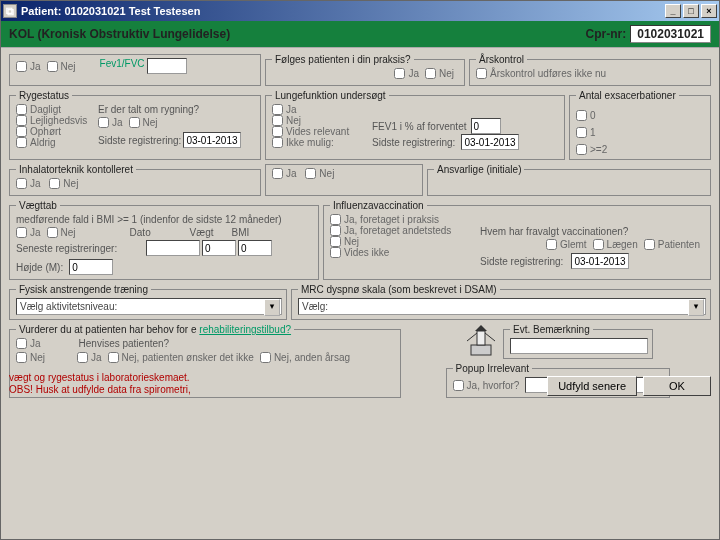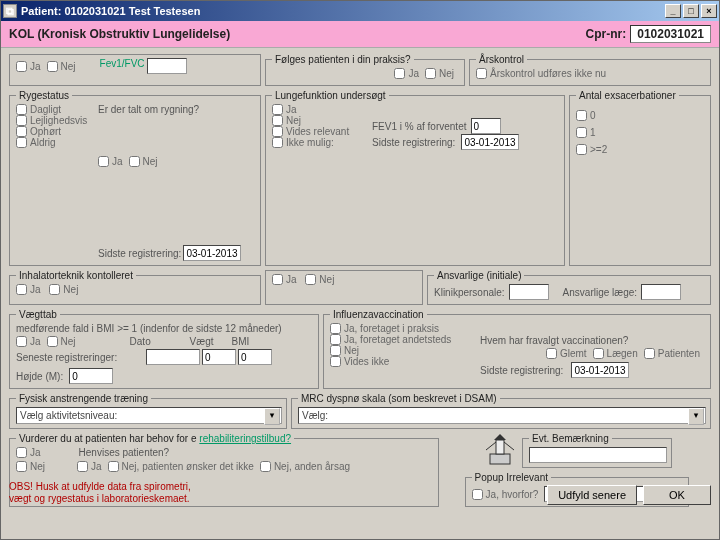--- a/index.html
+++ b/index.html
@@ -36,21 +36,21 @@
     border-right-color: #404040;
     border-bottom-color: #404040;
     margin-left: 2px;
     text-align: center;
     font-weight: bold;
     color: #000;
     font-size: 9px;
     line-height: 12px;
   }
   .orange-bar {
-    background: #f9a8d4;
+    background: #15803d;
     padding: 4px 8px;
     display: flex;
     align-items: center;
     font-weight: bold;
     font-size: 12px;
     color: #222;
     border-bottom: 1px solid #aaa;
   }
   .orange-bar .spacer { flex: 1; }
   .cpr-box {
@@ -212,21 +212,21 @@
             </label>
           <label class="cb">
               <input type="checkbox" style="">
               <span>Ophørt</span>
             </label>
           <label class="cb">
               <input type="checkbox" style="">
               <span>Aldrig</span>
             </label>
         </div>
-        <div class="col" style="flex:1;gap:39px;">
+        <div class="col" style="flex:1;">
           <span class="lbl">Er der talt om rygning?</span>
           <div class="row" style="margin-top:2px;">
             <label class="cb">
                 <input type="checkbox" style="">
                 <span>Ja</span>
               </label>
             <label class="cb">
                 <input type="checkbox" style="">
                 <span>Nej</span>
               </label>
@@ -315,26 +315,20 @@
           <input type="checkbox" style="">
           <span>Ja</span>
         </label>
       <label class="cb">
           <input type="checkbox" style="">
           <span>Nej</span>
         </label>
     </fieldset>
     <fieldset style="flex:1;">
       <legend>Ansvarlige (initiale)</legend>
-      <div class="row" style="align-items:center;">
-        <span class="lbl">Klinikpersonale:</span>
-        <input class="txt" style="width: 40px; margin: 0px 14px 0px 2px;">
-        <span class="lbl">Ansvarlige læge:</span>
-        <input class="txt" style="width: 40px; margin-left: 2px;">
-      </div>
     </fieldset>
   </div>
 
   <div class="cols">
     <fieldset style="width:310px;">
       <legend>Vægttab</legend>
       <div class="lbl">medførende fald i BMI &gt;= 1 (indenfor de sidste 12 måneder)</div>
       <div class="row" style="margin-top:2px;align-items:center;">
         <label class="cb">
             <input type="checkbox" style="">
@@ -417,21 +411,21 @@
     </fieldset>
     <fieldset style="width:420px;">
       <legend>MRC dyspnø skala (som beskrevet i DSAM)</legend>
       <div class="select">
           <span>Vælg:</span>
         </div>
     </fieldset>
   </div>
 
   <div class="cols">
-    <fieldset style="width:430px;">
+    <fieldset style="width:392px;">
       <legend><span>Vurderer du at patienten har behov for e </span><span class="green-link underline">rehabiliteringstilbud?</span></legend>
       <div class="row">
         <label class="cb">
             <input type="checkbox" style="">
             <span>Ja</span>
           </label>
         <span style="width:30px;"></span>
         <span class="lbl">Henvises patienten?</span>
       </div>
       <div class="row" style="margin-top:3px;">
@@ -479,21 +473,21 @@
               <span>Ja, hvorfor?</span>
             </label>
           <input class="txt" style="flex: 1 1 0%;">
         </div>
       </fieldset>
     </div>
   </div>
 
   <div class="footer-row">
     <div class="obs">
+      <div>vægt og rygestatus i laboratorieskemaet.</div>
       <div>OBS! Husk at udfylde data fra spirometri,</div>
-      <div>vægt og rygestatus i laboratorieskemaet.</div>
     </div>
     <div style="flex:1;"></div>
     <button class="btn">Udfyld senere</button>
     <button class="btn" style="margin-left:6px;width:68px;">OK</button>
   </div>
 
 </div>
 
 </body></html>

